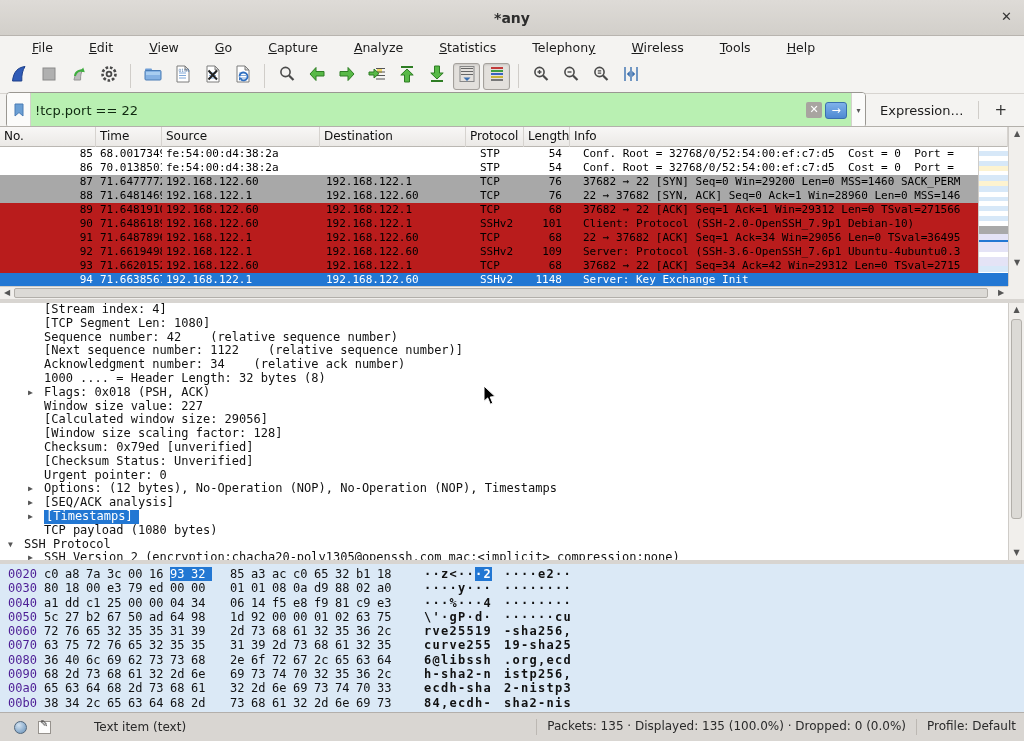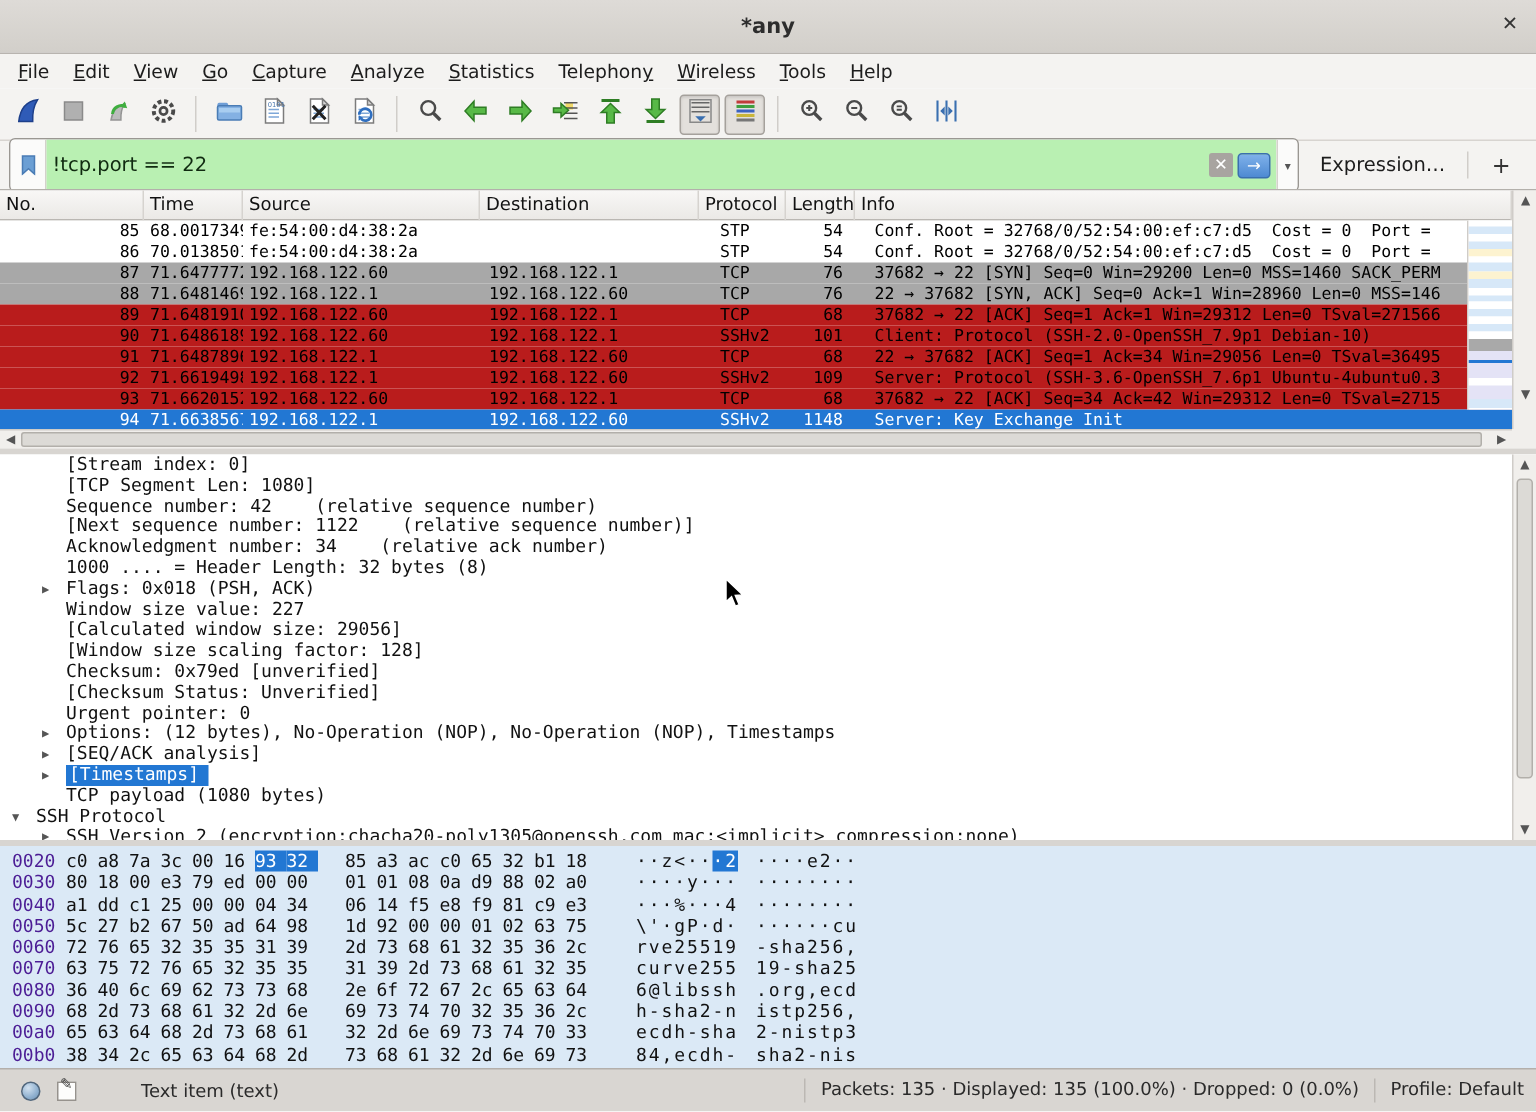--- a/index.html
+++ b/index.html
@@ -9,21 +9,21 @@
 
   
   .titlebar { position:absolute; left:0; top:0; width:1024px; height:36px;
     background:linear-gradient(#dedbd7,#d2cfca); border-bottom:1px solid #b8b4af;
     display:flex; align-items:center; justify-content:center; font-size:14px; font-weight:bold; color:#2d2d2d; }
   .title-close { position:absolute; right:12px; top:9px; font-size:13px; font-weight:normal; color:#333; cursor:default; }
 
   
   .menubar { position:absolute; left:0; top:36px; width:1024px; height:23px; background:#f4f3f1;
     display:flex; align-items:center; padding-left:4px; font-size:12.5px; color:#1c1c1c; }
-  .menu-item { padding:3px 8px; white-space:pre; }
+  .menu-item { padding:3px 8px; white-space:pre;margin-left:20px; }
   .menu-item .u { text-decoration:underline; }
 
   
   .toolbar { position:absolute; left:0; top:59px; width:1024px; height:35px; background:#f4f3f1;
     border-bottom:1px solid #d7d4d0; display:flex; align-items:center; padding-left:5px; gap:3px; }
   .tb { width:27px; height:27px; display:flex; align-items:center; justify-content:center; border:1px solid transparent; border-radius:3px; }
   .tb.pressed { border:1px solid #a5a19c; background:#e3e0dc; box-shadow:inset 0 1px 2px rgba(0,0,0,.12); }
   .tsep { width:1px; height:24px; background:#d0cdc9; margin:0 5px; }
 
   
@@ -82,21 +82,21 @@
   .d-thumb { position:absolute; left:2px; top:16px; width:11px; height:200px; background:#dcdad6; border:1px solid #b2afaa; border-radius:3px; }
 
   
   .hexpane { position:absolute; left:0; top:564px; width:1024px; height:148px; background:#dbe9f6; overflow:hidden;
     font-family:"DejaVu Sans Mono", monospace; font-size:12px; padding-top:3px; }
   .hrow { position:relative; height:14.3px; line-height:14.3px; white-space:pre; }
   .h-off { position:absolute; left:8px; color:#4c1d95; }
   .h-bytes { position:absolute; left:44px; }
   .h-bytes .b { display:inline-block; width:21px; }
   .h-bytes .gap { display:inline-block; width:18px; }
-  .h-ascii { position:absolute; }
+  .h-ascii { position:absolute;font-weight:bold; }
   .h-ascii .ch { display:inline-block; width:8.5px; }
   .hl { background:#2277d3; color:#fff; }
 
   
   .statusbar { position:absolute; left:0; top:712px; width:1024px; height:29px; background:#d9d6d2; border-top:1px solid #b3afab;
     display:flex; align-items:center; font-size:12px; color:#2a2a2a; }
   .sb-expert { width:13px; height:13px; border-radius:50%; margin-left:14px;
     background:radial-gradient(circle at 35% 30%, #d3e2f0, #8fb0cf 60%, #6f93b5); border:1px solid #50667c; }
   .sb-note { width:13px; height:13px; background:#fdfdfc; border:1px solid #96928d; margin-left:11px; position:relative; }
   .sb-note:after { content:"✎"; position:absolute; left:1px; top:-4px; font-size:10px; color:#444; }
@@ -360,21 +360,21 @@
       <div class="arr" style="left:0">◀</div>
       <div class="h-thumb"></div>
       <div class="arr" style="right:0">▶</div>
     </div>
     <div class="corner"></div>
   </div>
 
   <div class="splitter" style="top:299px"><span class="grip">·····</span></div>
 
   <div class="details">
-      <div class="dline"><span class="txt" style="left: 44px;">[Stream index: 0]</span></div>
+      <div class="dline"><span class="txt" style="left: 44px;">[Stream index: 4]</span></div>
       <div class="dline"><span class="txt" style="left: 44px;">[TCP Segment Len: 1080]</span></div>
       <div class="dline"><span class="txt" style="left: 44px;">Sequence number: 42    (relative sequence number)</span></div>
       <div class="dline"><span class="txt" style="left: 44px;">[Next sequence number: 1122    (relative sequence number)]</span></div>
       <div class="dline"><span class="txt" style="left: 44px;">Acknowledgment number: 34    (relative ack number)</span></div>
       <div class="dline"><span class="txt" style="left: 44px;">1000 .... = Header Length: 32 bytes (8)</span></div>
       <div class="dline"><span class="arrow" style="left: 28px;">▶</span><span class="txt" style="left: 44px;">Flags: 0x018 (PSH, ACK)</span></div>
       <div class="dline"><span class="txt" style="left: 44px;">Window size value: 227</span></div>
       <div class="dline"><span class="txt" style="left: 44px;">[Calculated window size: 29056]</span></div>
       <div class="dline"><span class="txt" style="left: 44px;">[Window size scaling factor: 128]</span></div>
       <div class="dline"><span class="txt" style="left: 44px;">Checksum: 0x79ed [unverified]</span></div>

